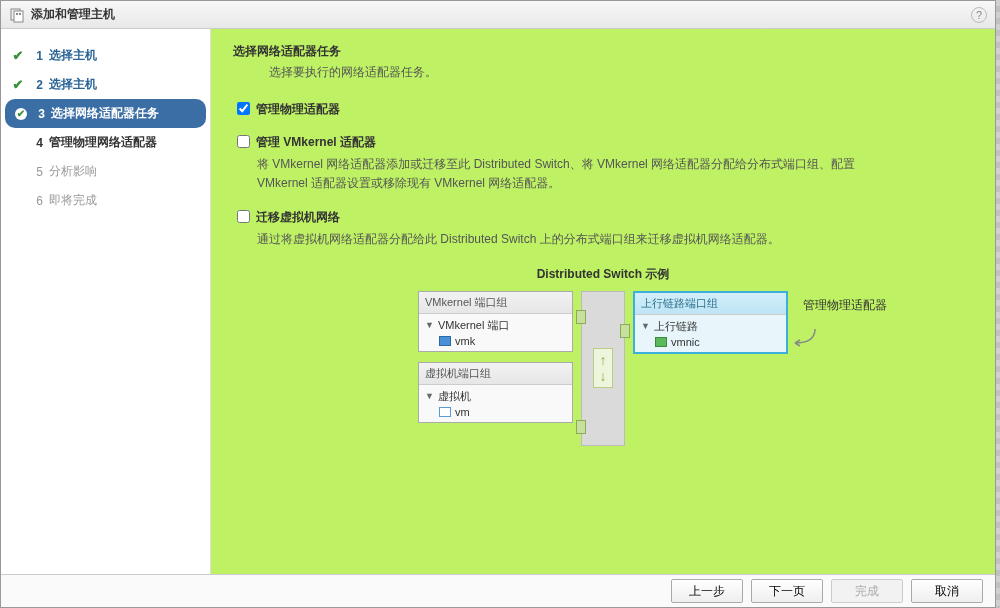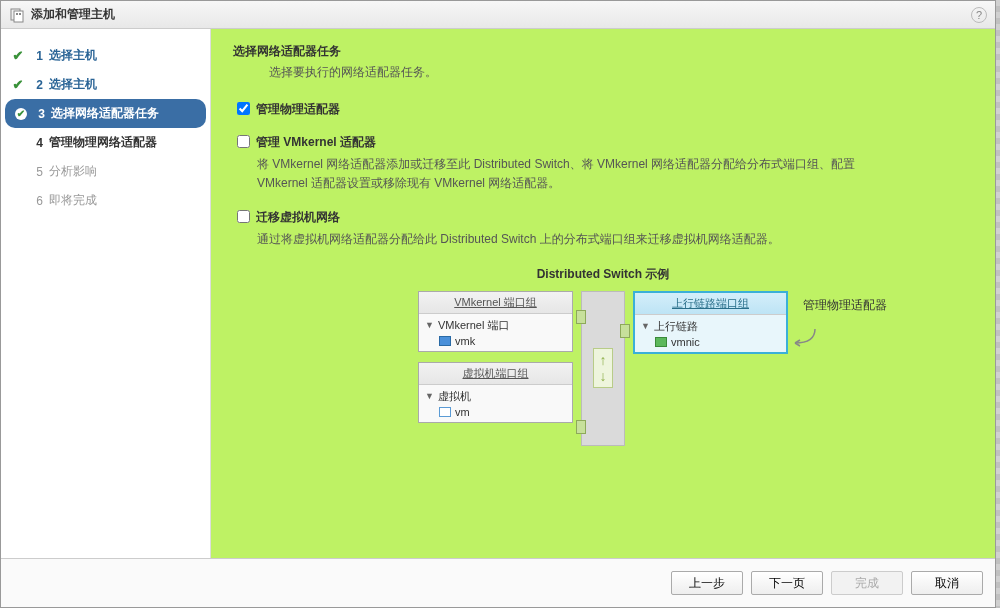--- a/index.html
+++ b/index.html
@@ -115,22 +115,20 @@
     text-align: left;
     font-size: 11px;
   }
   .panel.highlight { border: 2px solid #3bb0d8; background:#e8f6fb; width:155px;}
   .panel .hdr {
     background: linear-gradient(#f2f2f2,#e6e6e6);
     padding: 3px 6px;
     border-bottom: 1px solid #ccc;
     color:#555;
     font-size:11px;
-    text-align:center;
-    text-decoration:underline;
   }
   .panel.highlight .hdr { background: linear-gradient(#d4eefa,#bde4f5); color:#2a6f8a;}
   .panel .body2 { padding: 3px 6px;}
   .tree-row { display:flex; align-items:center; gap:4px; padding:1px 0;}
   .tree-row.child { padding-left: 14px; align-items: center;}
   .tri { font-size:9px; color:#666;}
   .nic-icon { width:12px; height:10px; background:#4a90d9; border:1px solid #2a6aa5; display:inline-block;}
   .nic-icon.green { background:#5cb85c; border-color:#3a8a3a;}
   .vm-icon { width:12px; height:10px; background:#fff; border:1px solid #5b9bd5; display:inline-block; position:relative;}
   .switch-box {
@@ -171,21 +169,21 @@
     white-space: nowrap;
   }
   .callout-arrow {
     position:absolute;
     left: 158px;
     top: 36px;
     width: 26px;
   }
   .footer {
     border-top: 1px solid #ccc;
-    padding: 12px 12px;
+    padding: 4px 12px;
     display: flex;
     justify-content: flex-end;
     gap: 8px;
     background: #fafafa;
   }
   .btn {
     min-width: 72px;
     height: 24px;
     border: 1px solid #aaa;
     background: linear-gradient(#fff,#eee);

